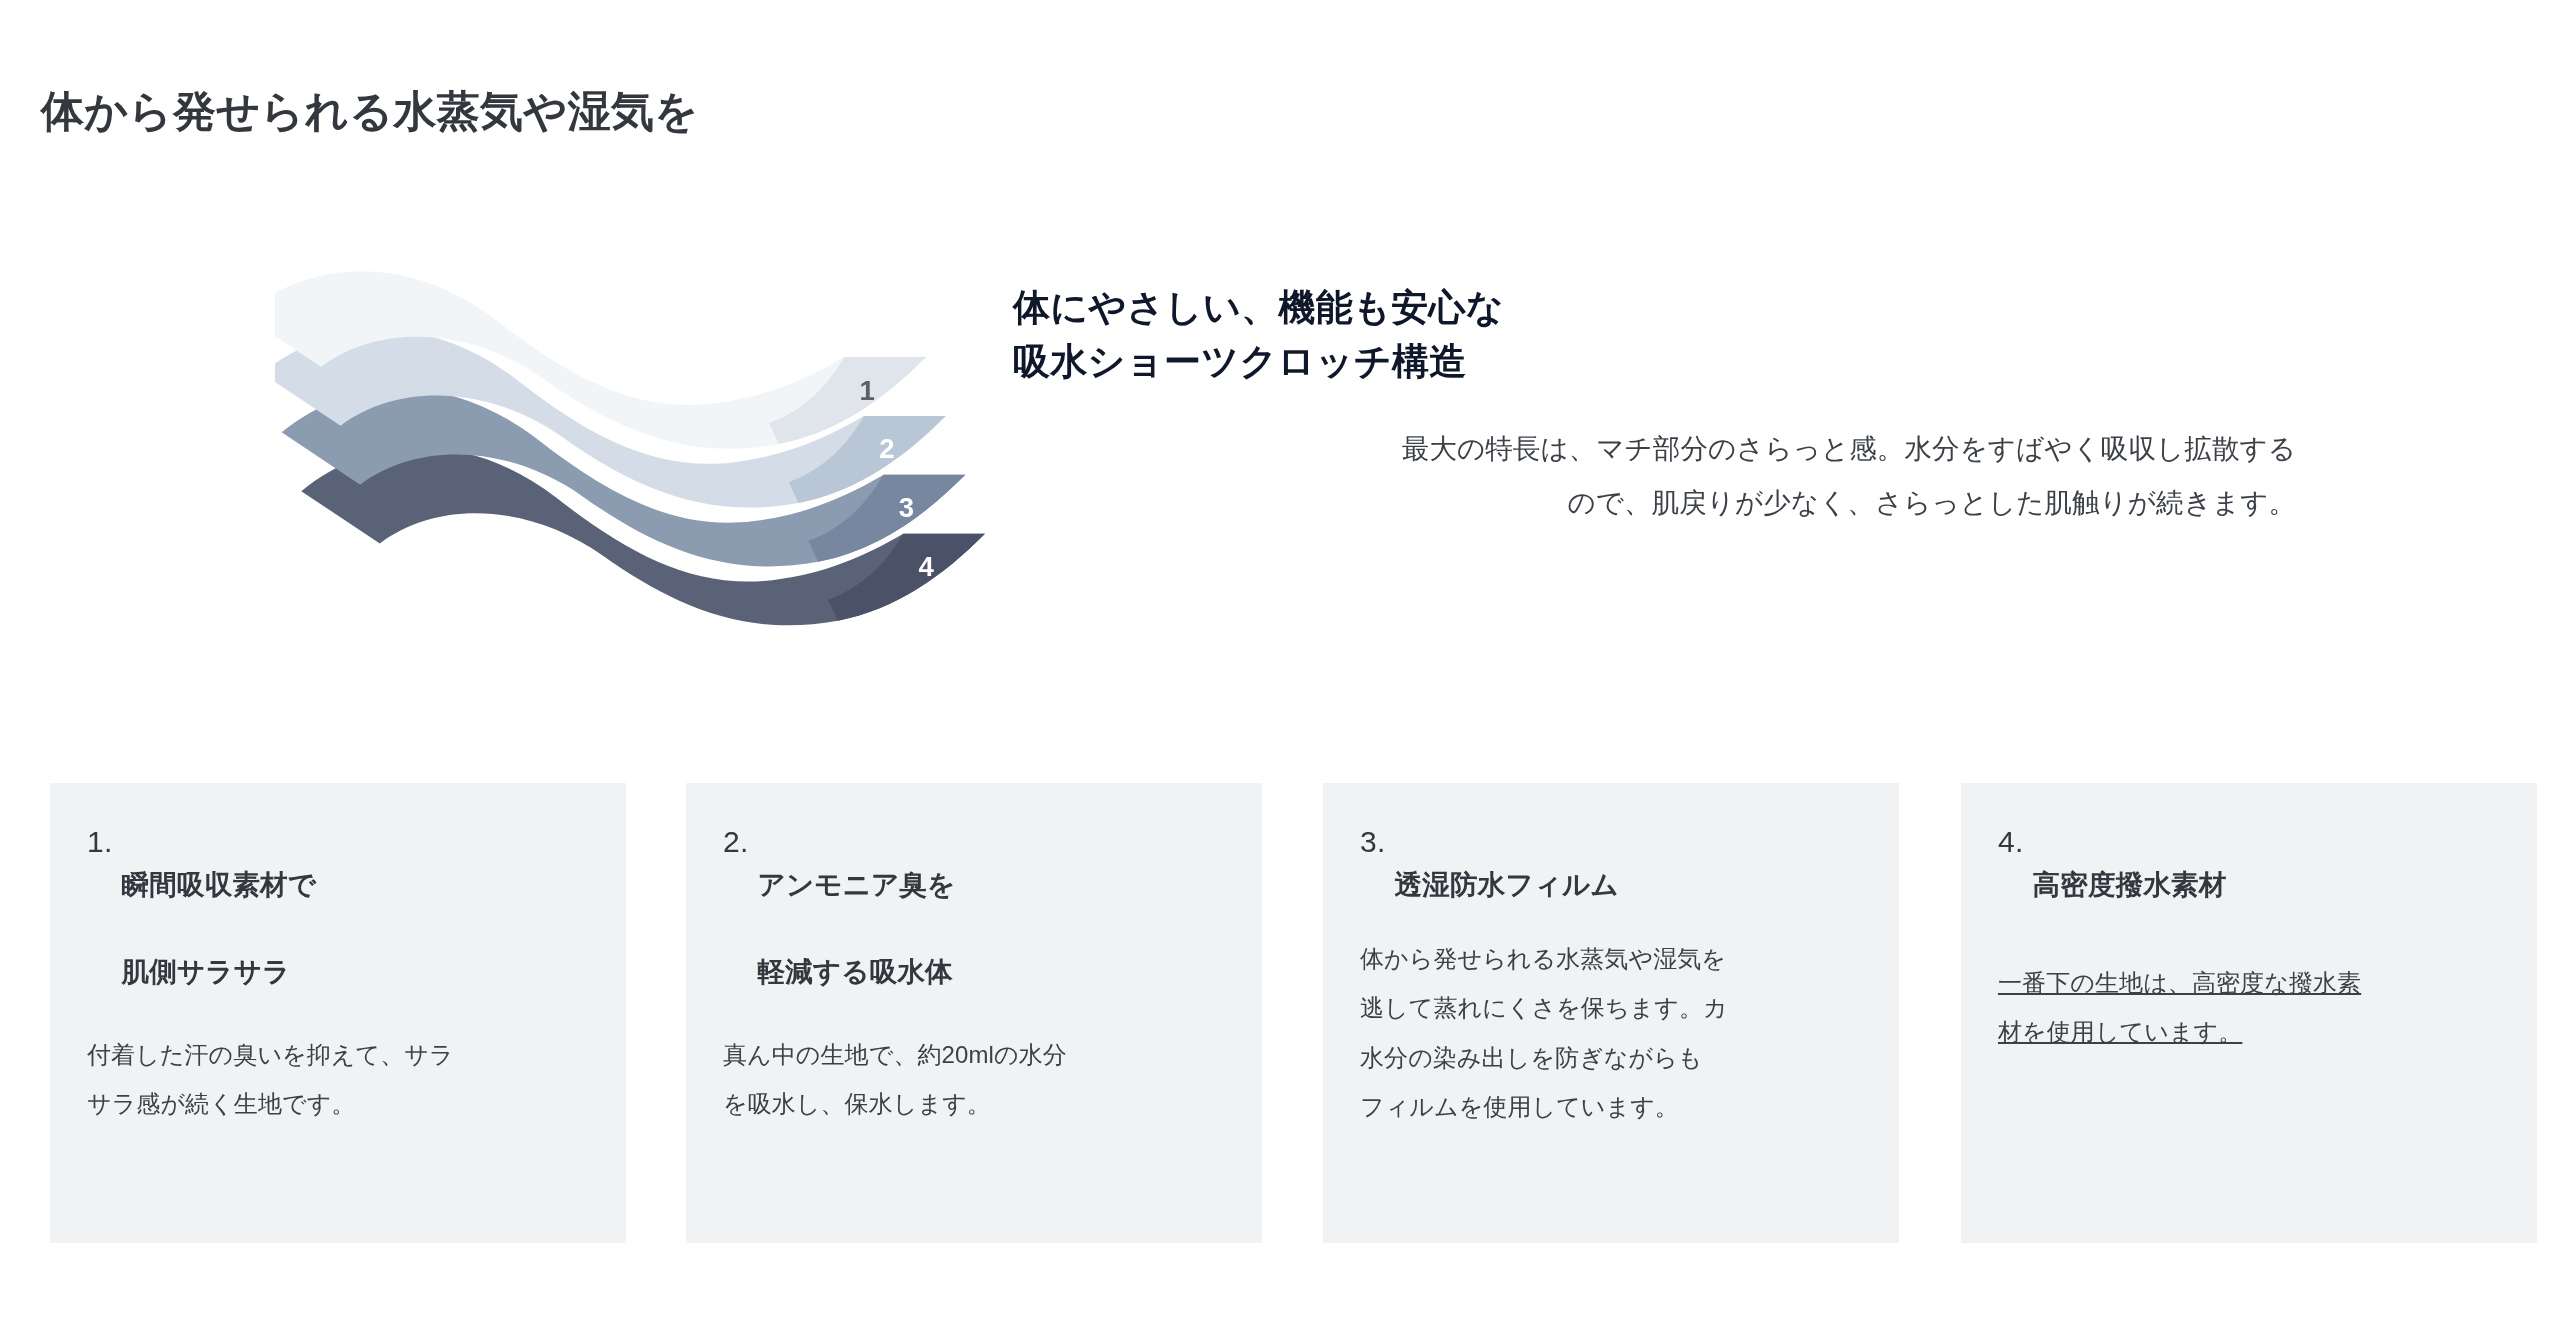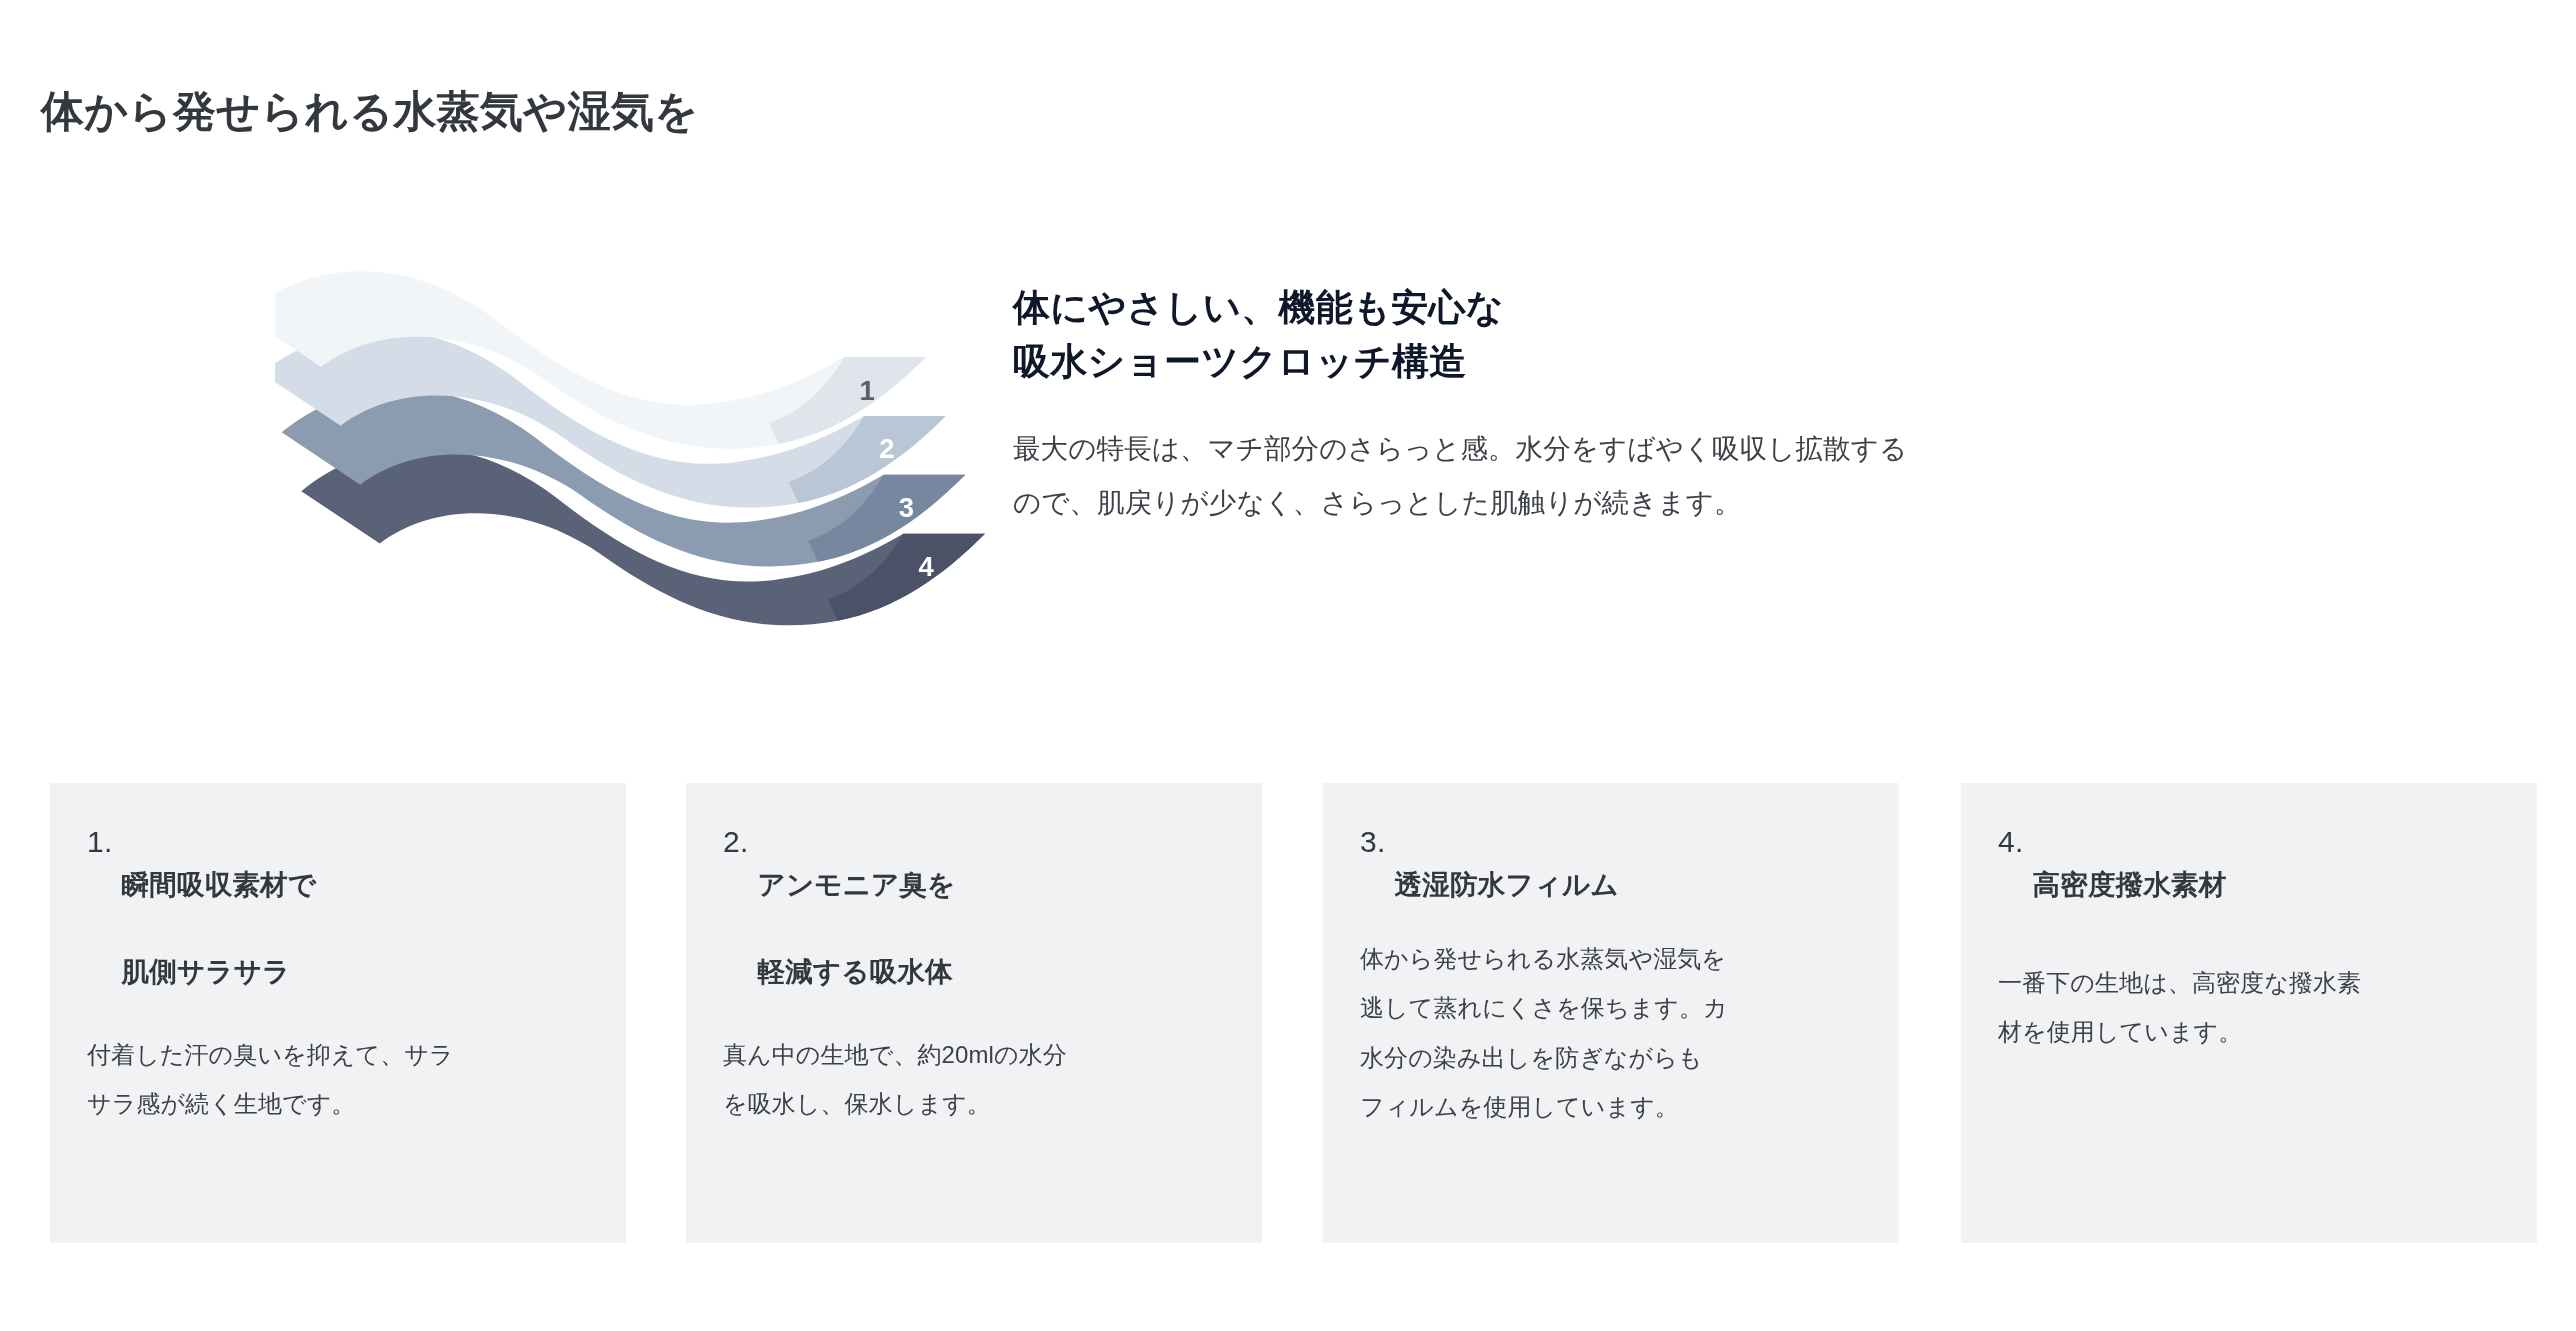--- a/index.html
+++ b/index.html
@@ -63,20 +63,21 @@
     margin: 0;
   }
   .hero-heading .ln { display: block; }
   .hero-body {
     margin: 34px 0 0 0;
     font-size: 27.5px;
     line-height: 1.95;
     color: #3c4047;
     letter-spacing: 0.1px;
     max-width: 1283px;
+    text-align: right;
   }
   .hero-body .ln { display: block; }
 
   
   .cards {
     position: absolute;
     left: 0;
     top: 783px;
     width: 2576px;
     height: 461px;
@@ -117,21 +118,21 @@
 
   .card-body {
     margin: 33px 0 0 0;
     font-size: 24px;
     line-height: 2.05;
     color: #3c4047;
     letter-spacing: 0.1px;
   }
   .card-body .ln { display: block; }
   .card.c3 .card-body { margin-top: 27.5px; }
-  .card.c4 .card-body { margin-top: 51px; }
+  .card.c4 .card-body { margin-top: 51px; text-decoration: underline; }
   .card.c1 .card-body,
   .card.c2 .card-body { margin-top: 37px; }
 </style>
 </head>
 <body style="background: rgb(255, 255, 255);">
 
 <h1 class="page-title">体から発せられる水蒸気や湿気を</h1>
 
 <section class="hero">
 

